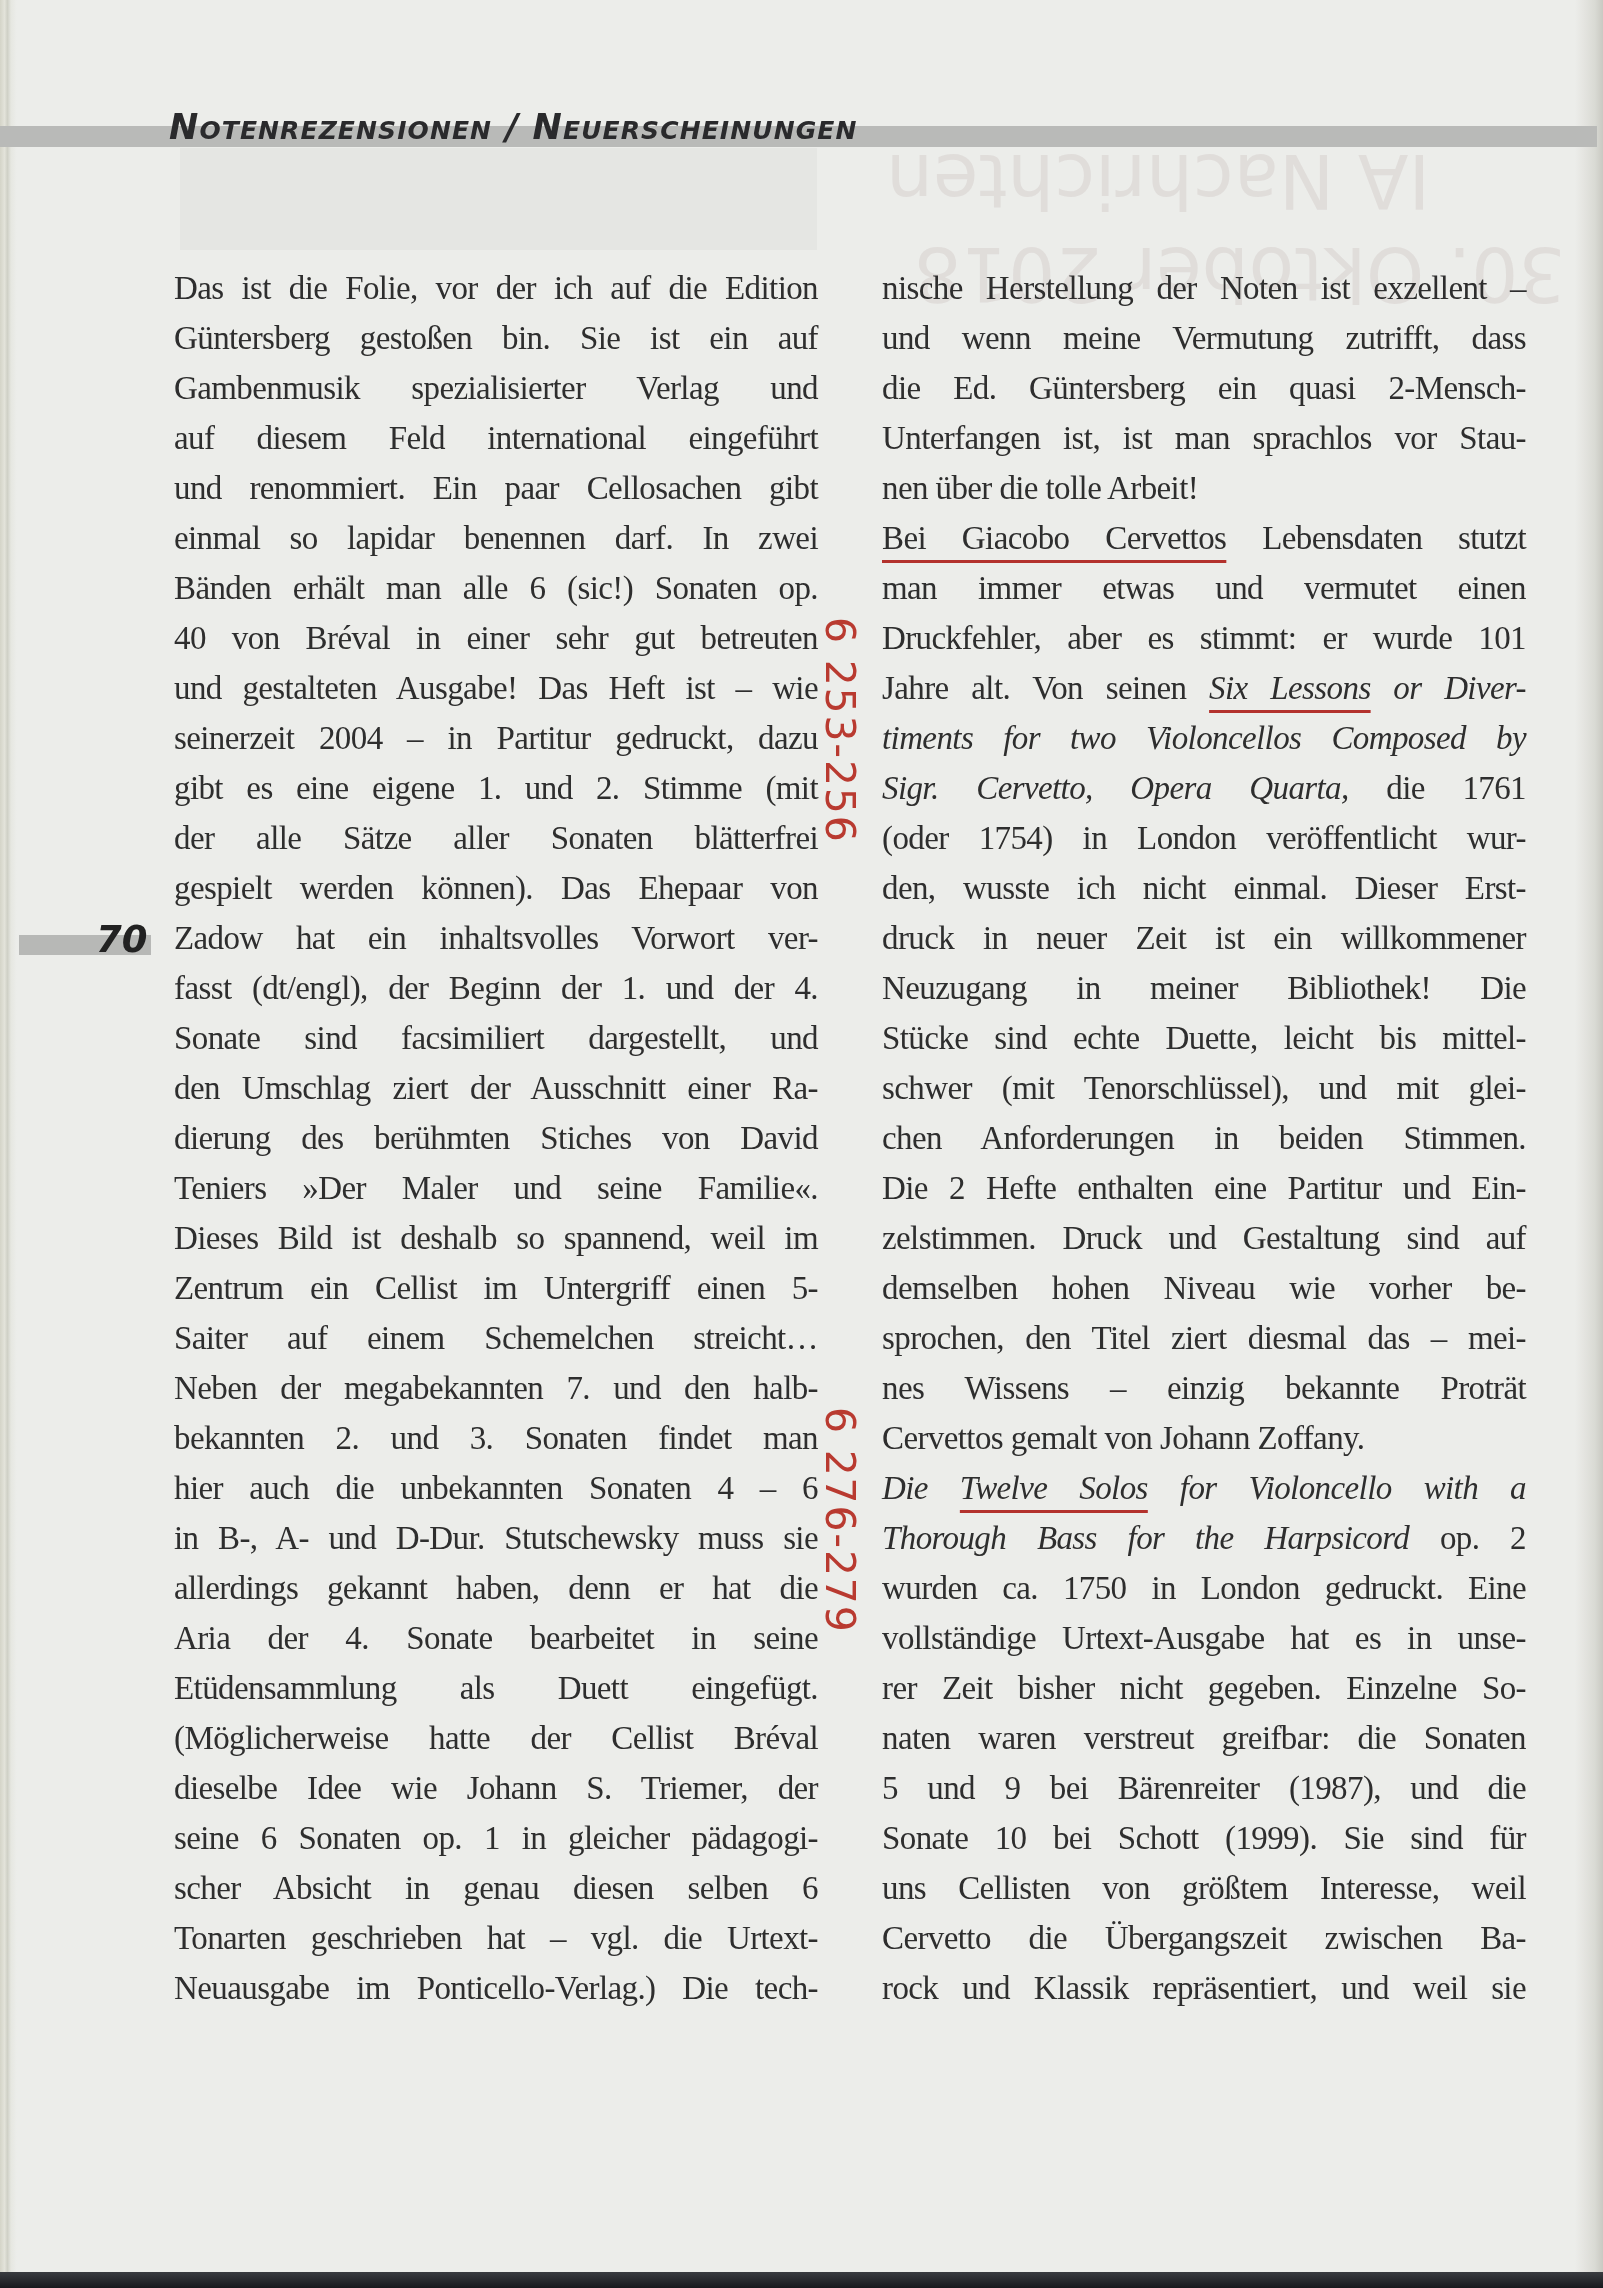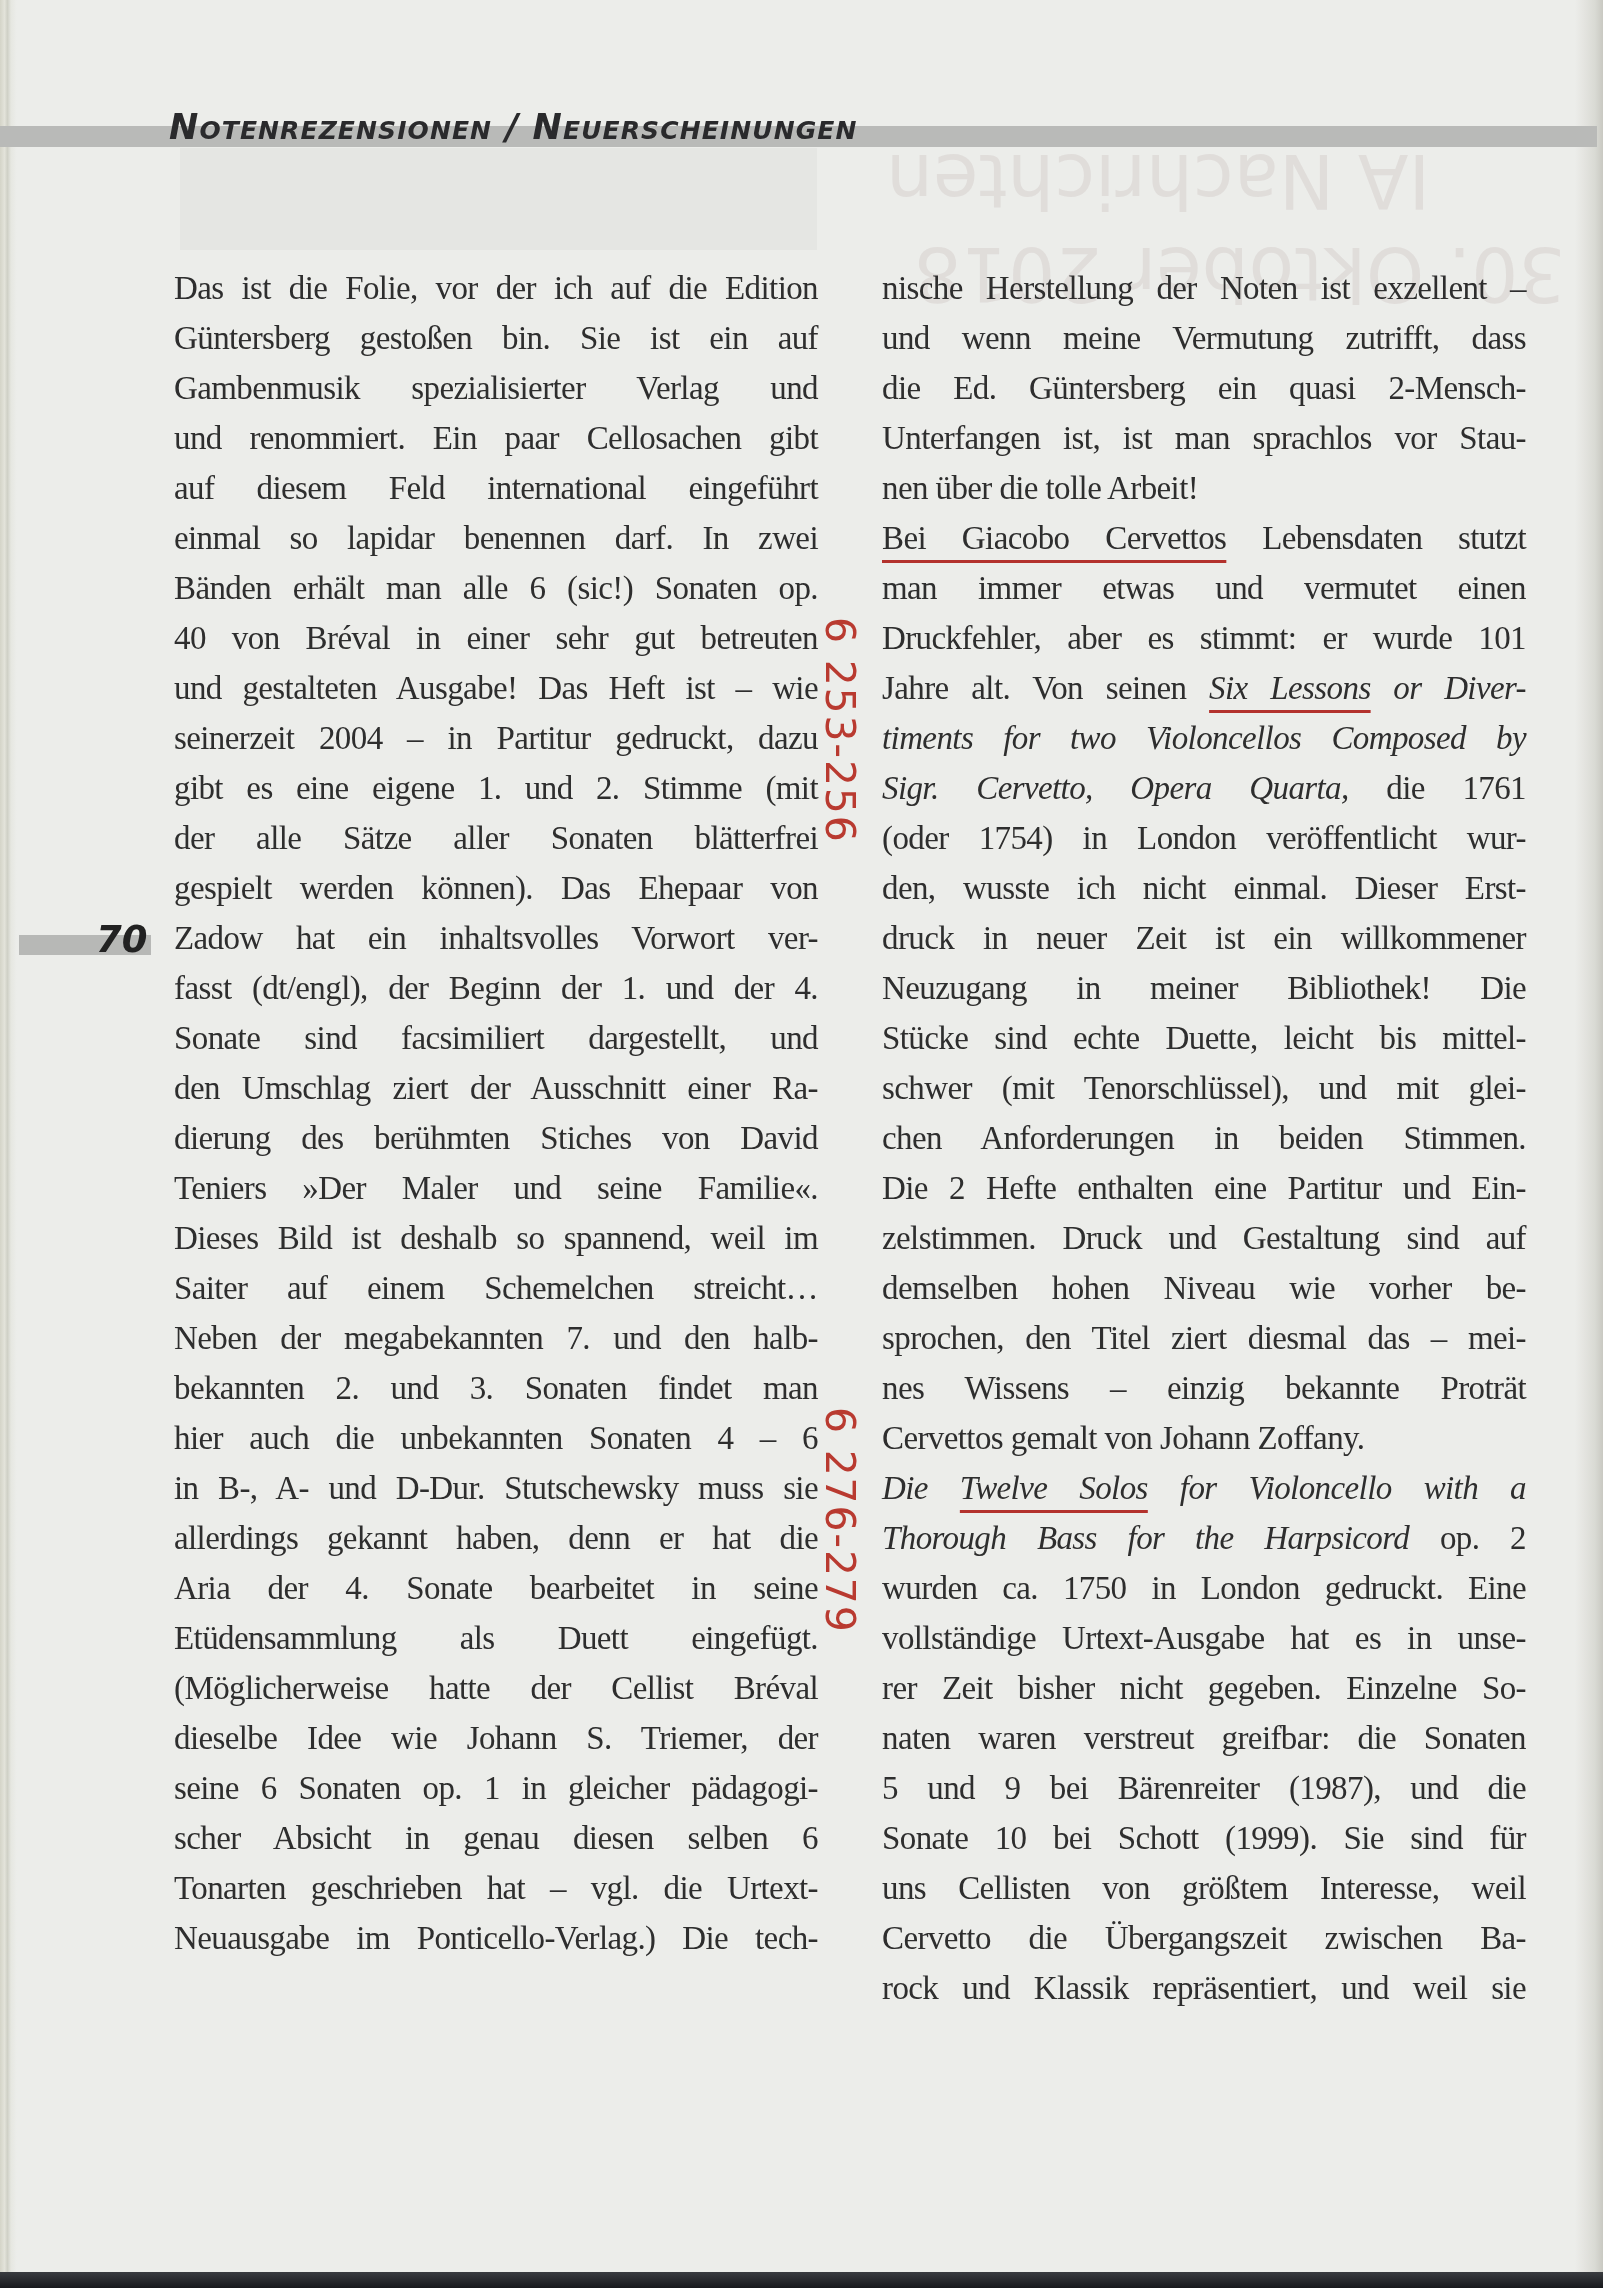--- a/index.html
+++ b/index.html
@@ -97,37 +97,38 @@
   <div class="header-bar"></div>
   <div class="header-title">Notenrezensionen / Neuerscheinungen</div>
 
   <div class="page-number-bar"></div>
   <div class="page-number">70</div>
 
   <div class="column col-left">
     <span class="line">Das ist die Folie, vor der ich auf die Edition</span>
     <span class="line">Güntersberg gestoßen bin. Sie ist ein auf</span>
     <span class="line">Gambenmusik spezialisierter Verlag und</span>
+    <span class="line">auf diesem Feld international eingeführt</span>
     <span class="line">und renommiert. Ein paar Cellosachen gibt</span>
-    <span class="line">auf diesem Feld international eingeführt</span>
     <span class="line">einmal so lapidar benennen darf. In zwei</span>
     <span class="line">Bänden erhält man alle 6 (sic!) Sonaten op.</span>
     <span class="line">40 von Bréval in einer sehr gut betreuten</span>
     <span class="line">und gestalteten Ausgabe! Das Heft ist – wie</span>
     <span class="line">seinerzeit 2004 – in Partitur gedruckt, dazu</span>
     <span class="line">gibt es eine eigene 1. und 2. Stimme (mit</span>
     <span class="line">der alle Sätze aller Sonaten blätterfrei</span>
     <span class="line">gespielt werden können). Das Ehepaar von</span>
     <span class="line">Zadow hat ein inhaltsvolles Vorwort ver-</span>
     <span class="line">fasst (dt/engl), der Beginn der 1. und der 4.</span>
     <span class="line">Sonate sind facsimiliert dargestellt, und</span>
     <span class="line">den Umschlag ziert der Ausschnitt einer Ra-</span>
     <span class="line">dierung des berühmten Stiches von David</span>
     <span class="line">Teniers »Der Maler und seine Familie«.</span>
     <span class="line">Dieses Bild ist deshalb so spannend, weil im</span>
+    <span class="line">Zentrum ein Cellist im Untergriff einen 5-</span>
     <span class="line">Saiter auf einem Schemelchen streicht…</span>
     <span class="line">Neben der megabekannten 7. und den halb-</span>
     <span class="line">bekannten 2. und 3. Sonaten findet man</span>
     <span class="line">hier auch die unbekannten Sonaten 4 – 6</span>
     <span class="line">in B-, A- und D-Dur. Stutschewsky muss sie</span>
     <span class="line">allerdings gekannt haben, denn er hat die</span>
     <span class="line">Aria der 4. Sonate bearbeitet in seine</span>
     <span class="line">Etüdensammlung als Duett eingefügt.</span>
     <span class="line">(Möglicherweise hatte der Cellist Bréval</span>
     <span class="line">dieselbe Idee wie Johann S. Triemer, der</span>

